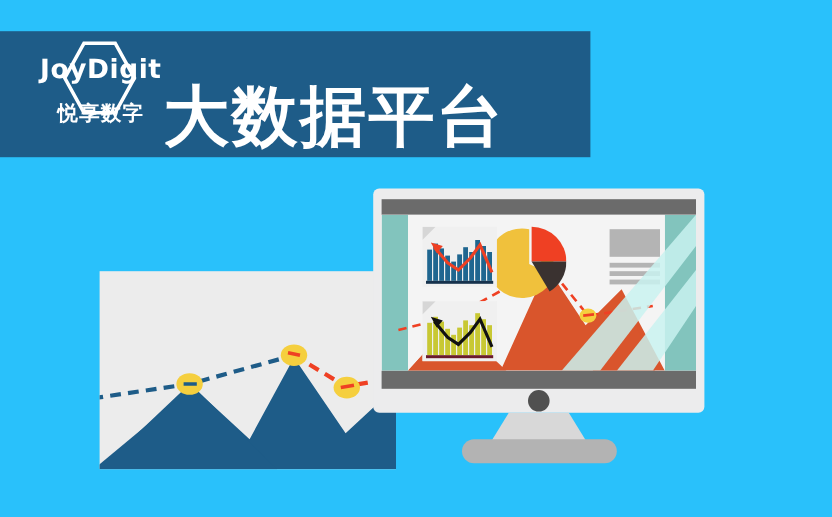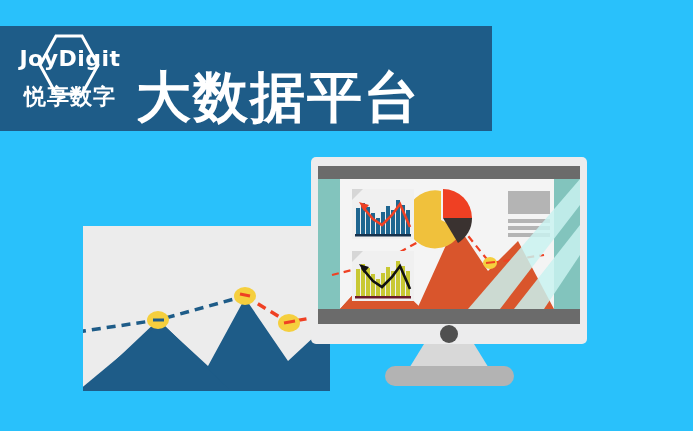--- a/index.html
+++ b/index.html
@@ -5,27 +5,27 @@
   html,body{margin:0;padding:0;}
   body{
     width:693px;height:431px;overflow:hidden;
     font-family:"Liberation Sans","DejaVu Sans",sans-serif;
     background:#29c1fb;
   }
   #stage{position:relative;width:693px;height:431px;background:#29c1fb;overflow:hidden;}
 
   
   .banner{position:absolute;left:0;top:26px;width:492px;height:105px;background:#1e5c88;}
-  .logo-wrap{position:absolute;left:14px;top:6px;width:112px;height:92px;}
+  .logo-wrap{position:absolute;left:28px;top:6px;width:112px;height:92px;}
   .hex{position:absolute;left:24px;top:2px;width:62px;height:62px;}
   .logo-text{position:absolute;left:0;top:16px;width:112px;text-align:center;
     color:#ffffff;font-size:22px;font-weight:bold;letter-spacing:.5px;line-height:1;
     font-family:"DejaVu Sans",sans-serif;}
   .logo-sub{position:absolute;left:0;top:54px;width:112px;text-align:center;
-    color:#ffffff;font-size:22px;font-weight:bold;letter-spacing:1px;line-height:1;}
+    color:#ffffff;font-size:17px;font-weight:bold;letter-spacing:1px;line-height:1;}
   .banner-title{position:absolute;left:136px;top:44px;color:#ffffff;
     font-size:55px;font-weight:bold;letter-spacing:2px;line-height:1;white-space:nowrap;font-family:Liberation Serif, serif;}
 
   
   .left-panel{position:absolute;left:83px;top:226px;width:247px;height:165px;background:#ececec;}
   .lp-svg{position:absolute;left:0;top:0;}
 
   
   .monitor{position:absolute;left:311px;top:157px;width:276px;height:187px;
     background:#ececed;border-radius:5px;}

